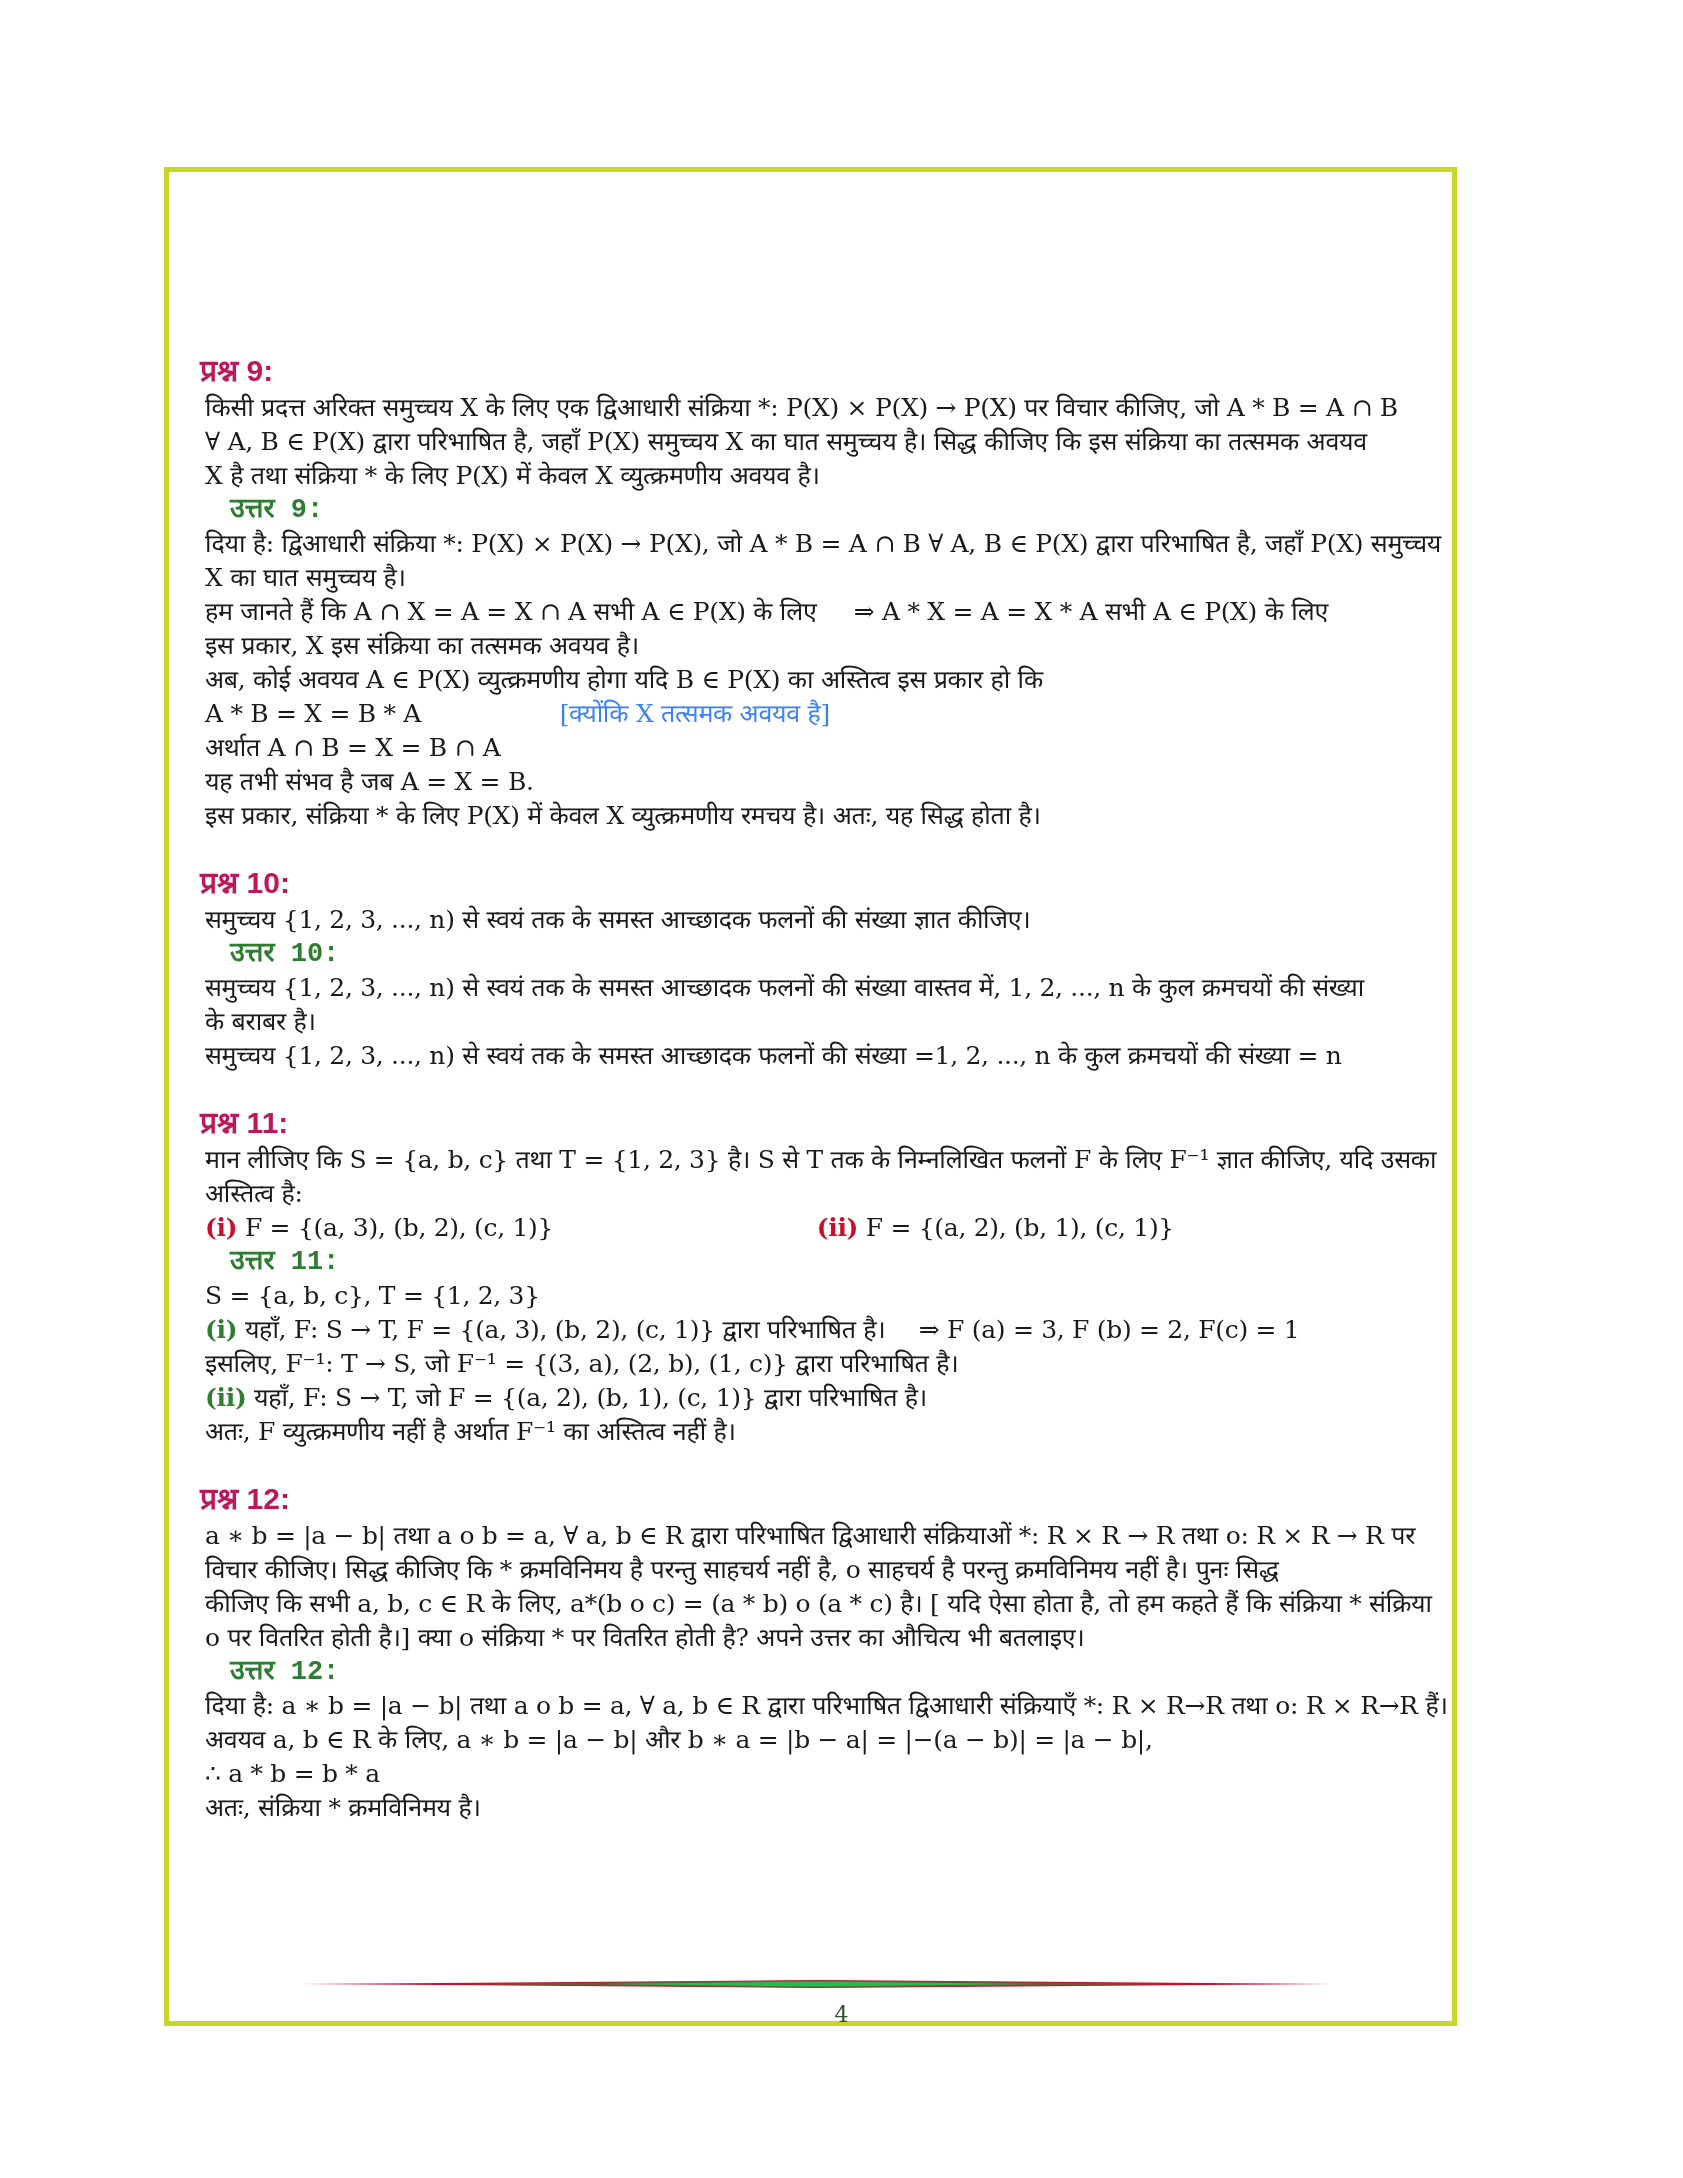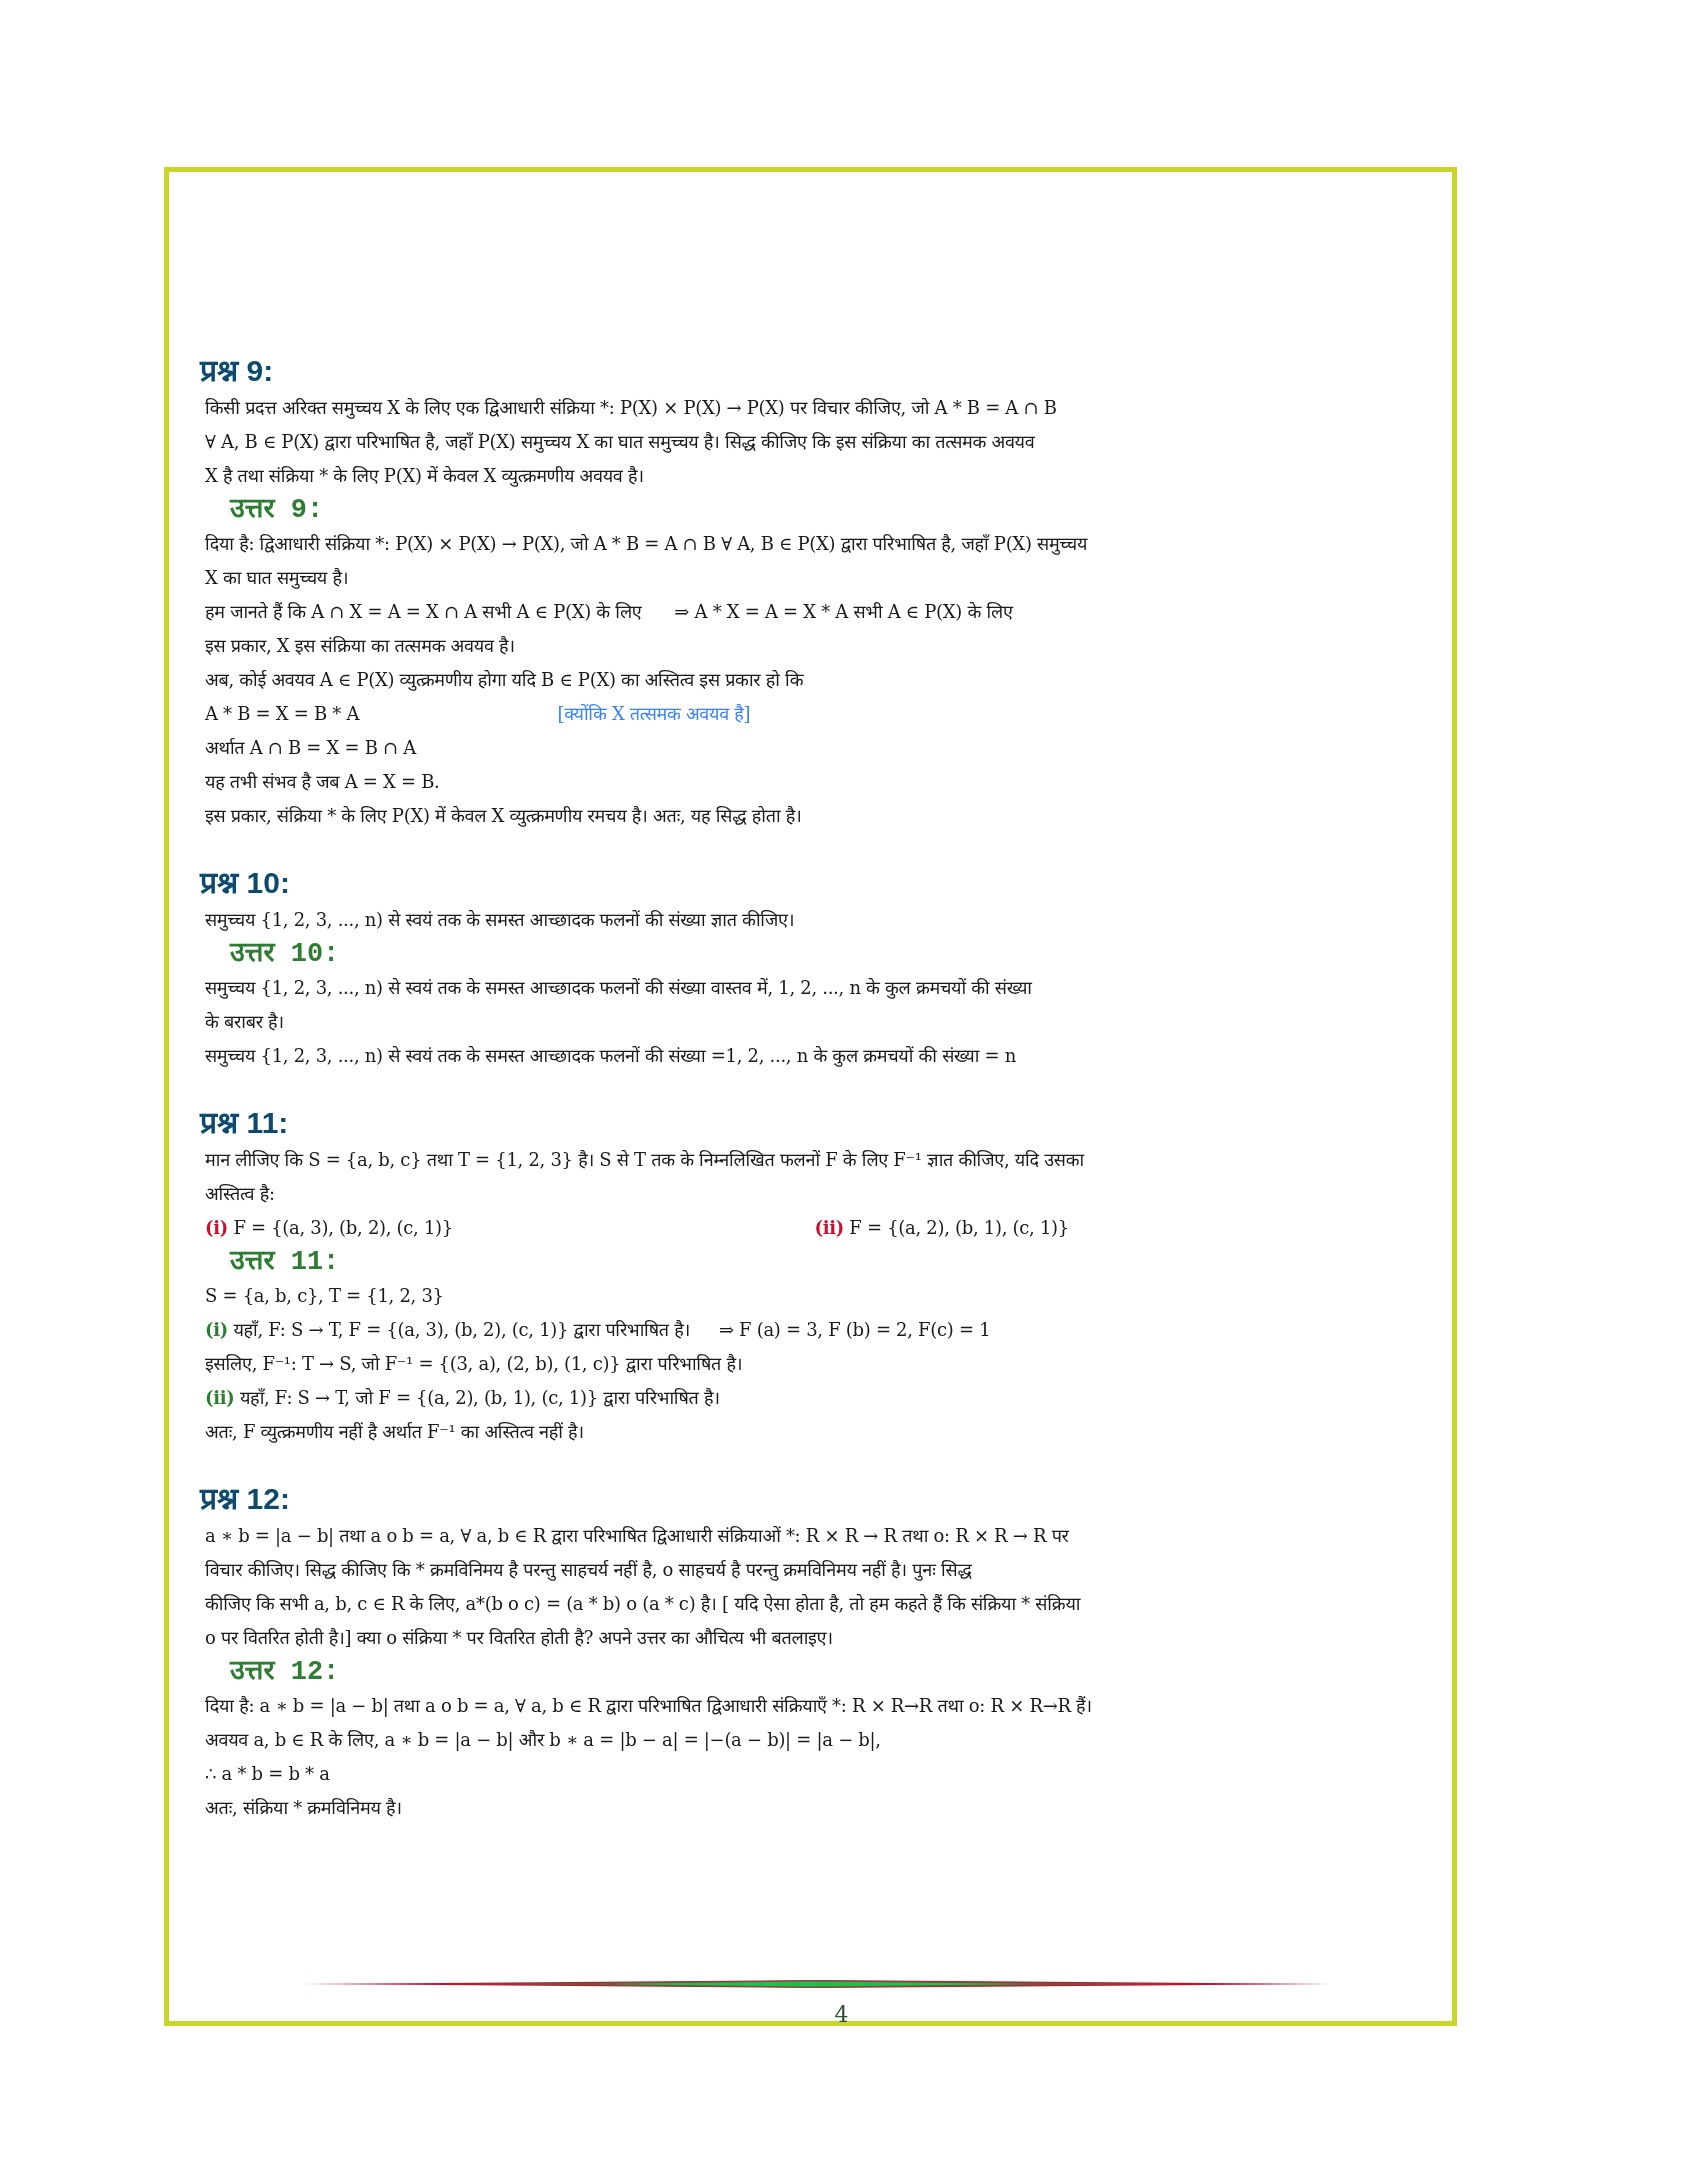--- a/index.html
+++ b/index.html
@@ -1,23 +1,23 @@
 <!DOCTYPE html>
 <html><head>
 <meta charset="utf-8">
 <style>
   html, body { margin: 0; padding: 0; background: #ffffff; }
   body { width: 1683px; height: 2178px; position: relative; overflow: hidden;
          font-family: "DejaVu Serif", "Liberation Serif", serif; color: #1a1a1a; }
   .page-frame { position: absolute; left: 164px; top: 167px; width: 1293px; height: 1859px;
                 border: 5px solid #c8d62a; box-sizing: border-box; }
   .content { position: absolute; left: 205px; top: 351px; width: 1228px; }
-  .line { font-size: 18px; line-height: 34px; white-space: nowrap; letter-spacing: -0.3px; }
+  .line { font-size: 25px; line-height: 34px; white-space: nowrap; letter-spacing: -0.3px; }
   .q-head { font-family: "Liberation Sans", "DejaVu Sans", sans-serif; font-weight: bold;
-            color: #0c4a6e; font-size: 30px; line-height: 40px; margin-left: -5px; }
+            color: #be185d; font-size: 30px; line-height: 40px; margin-left: -5px; }
   .a-head { font-family: Liberation Mono, monospace; font-weight: bold;
             color: #2e7d32; font-size: 27px; line-height: 34px; margin-left: 25px; }
   .gap-m { height: 30px; }
   .note { color: #3b82f6; }
   .red { color: #c8102e; font-weight: bold; }
   .tab { display: inline-block; }
   .footer-rule { position: absolute; left: 302px; top: 1980px; width: 1030px; height: 8px; }
   .page-num { position: absolute; left: 0; width: 1683px; top: 2002px; text-align: center;
               font-size: 22px; color: #2f4f2f; font-family: "DejaVu Serif", serif; }
 </style>

